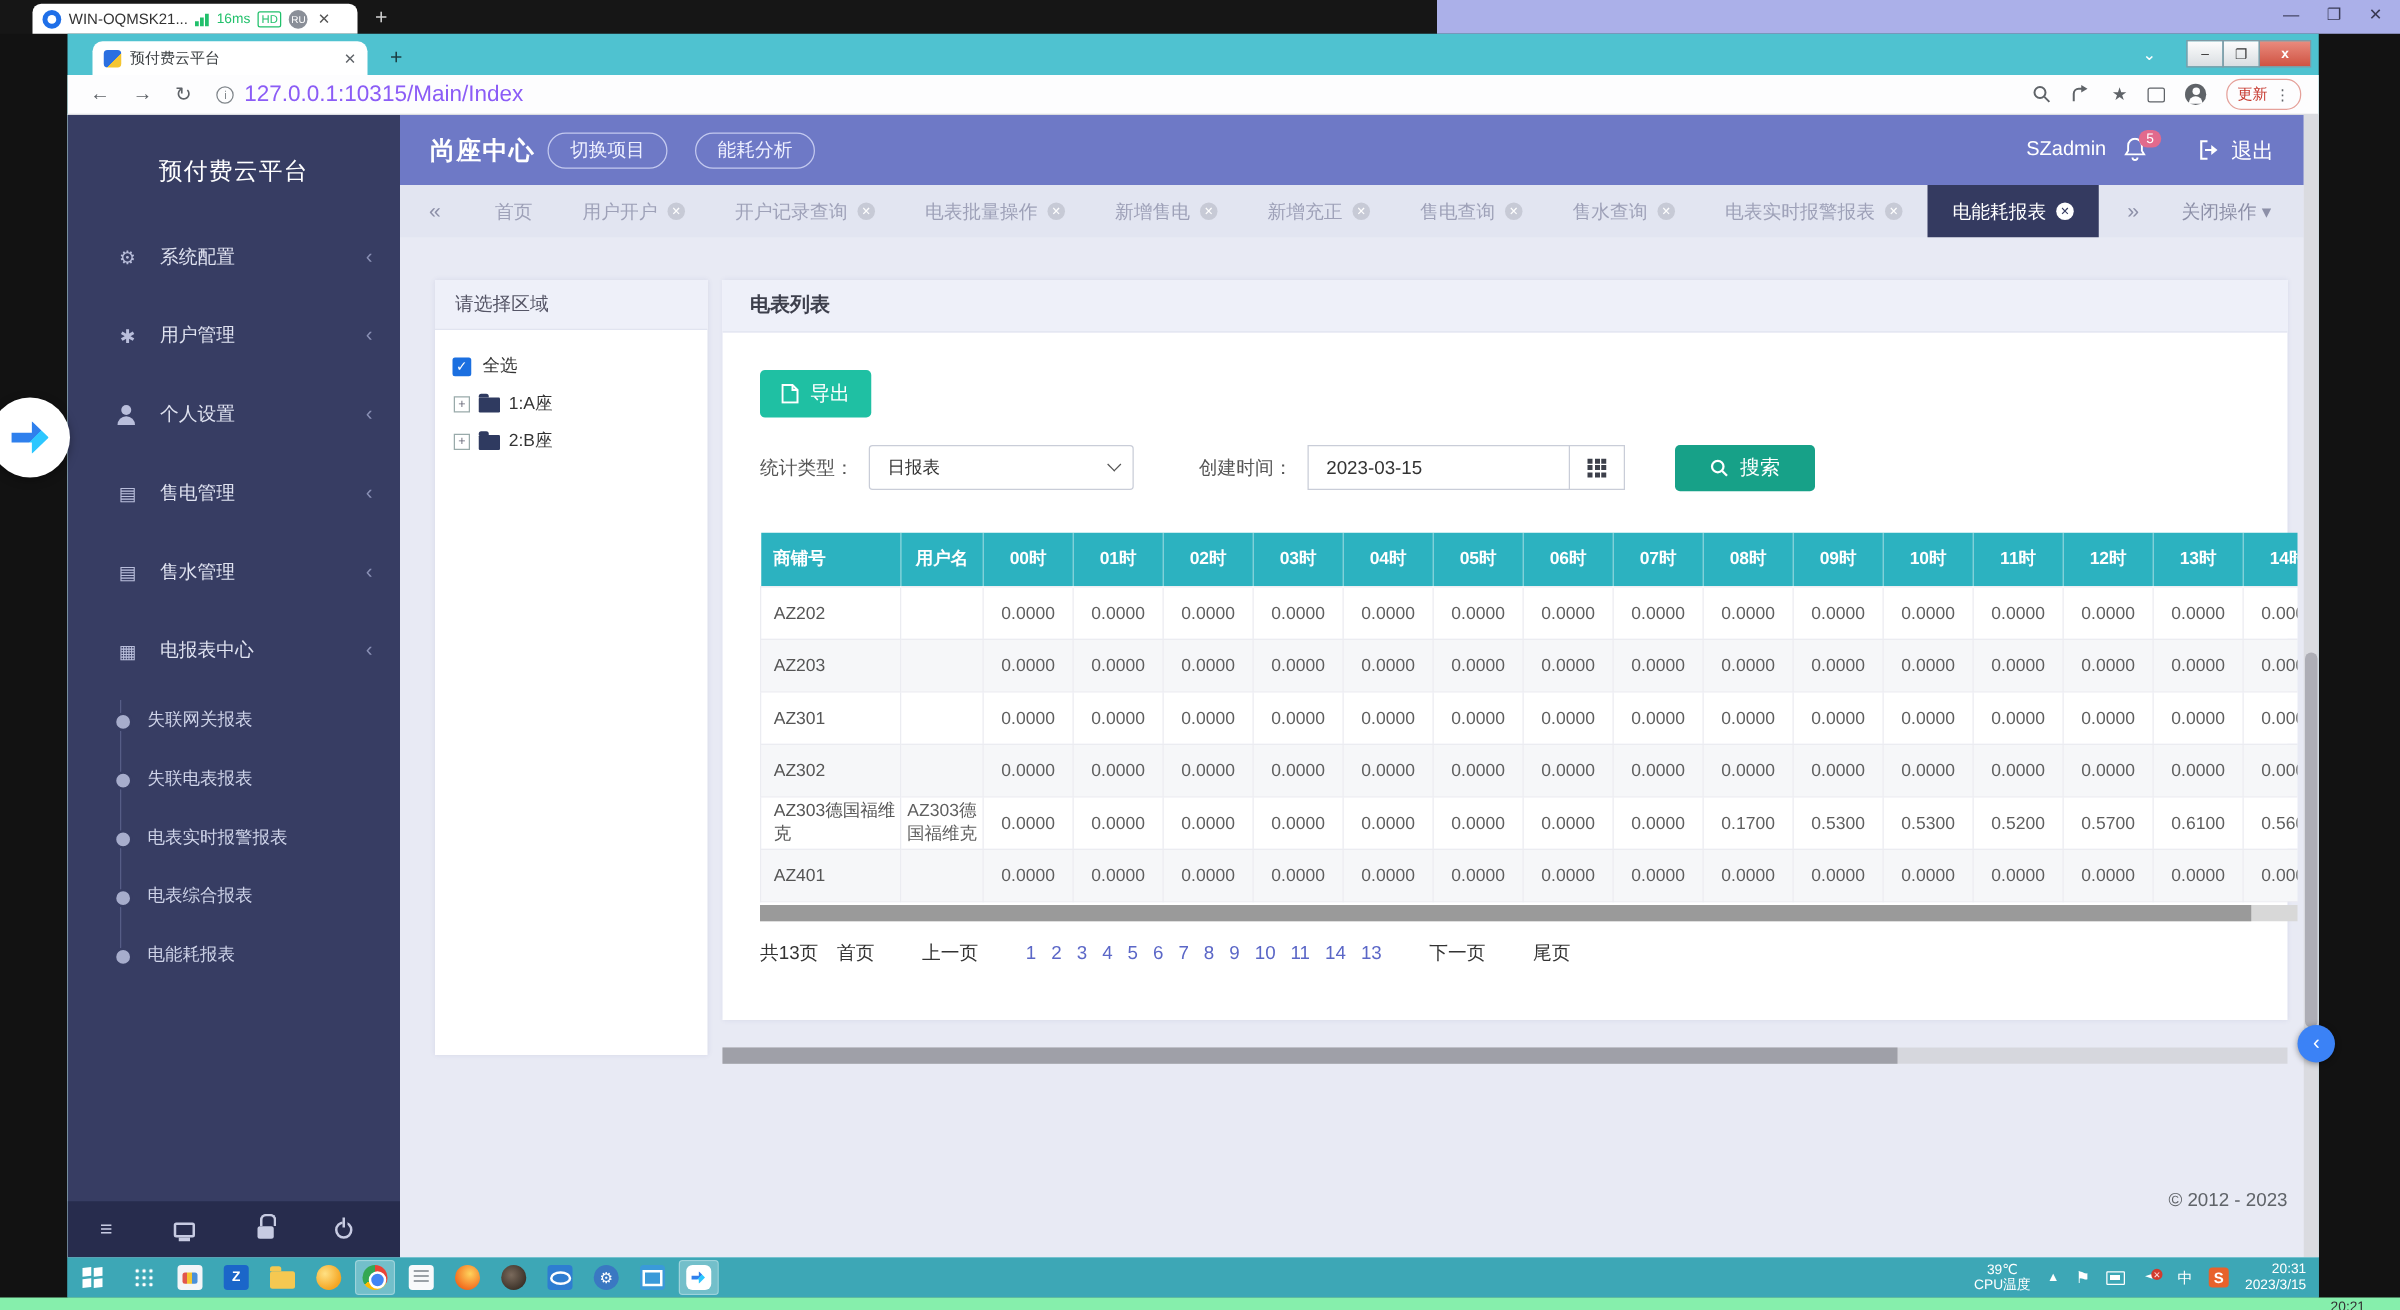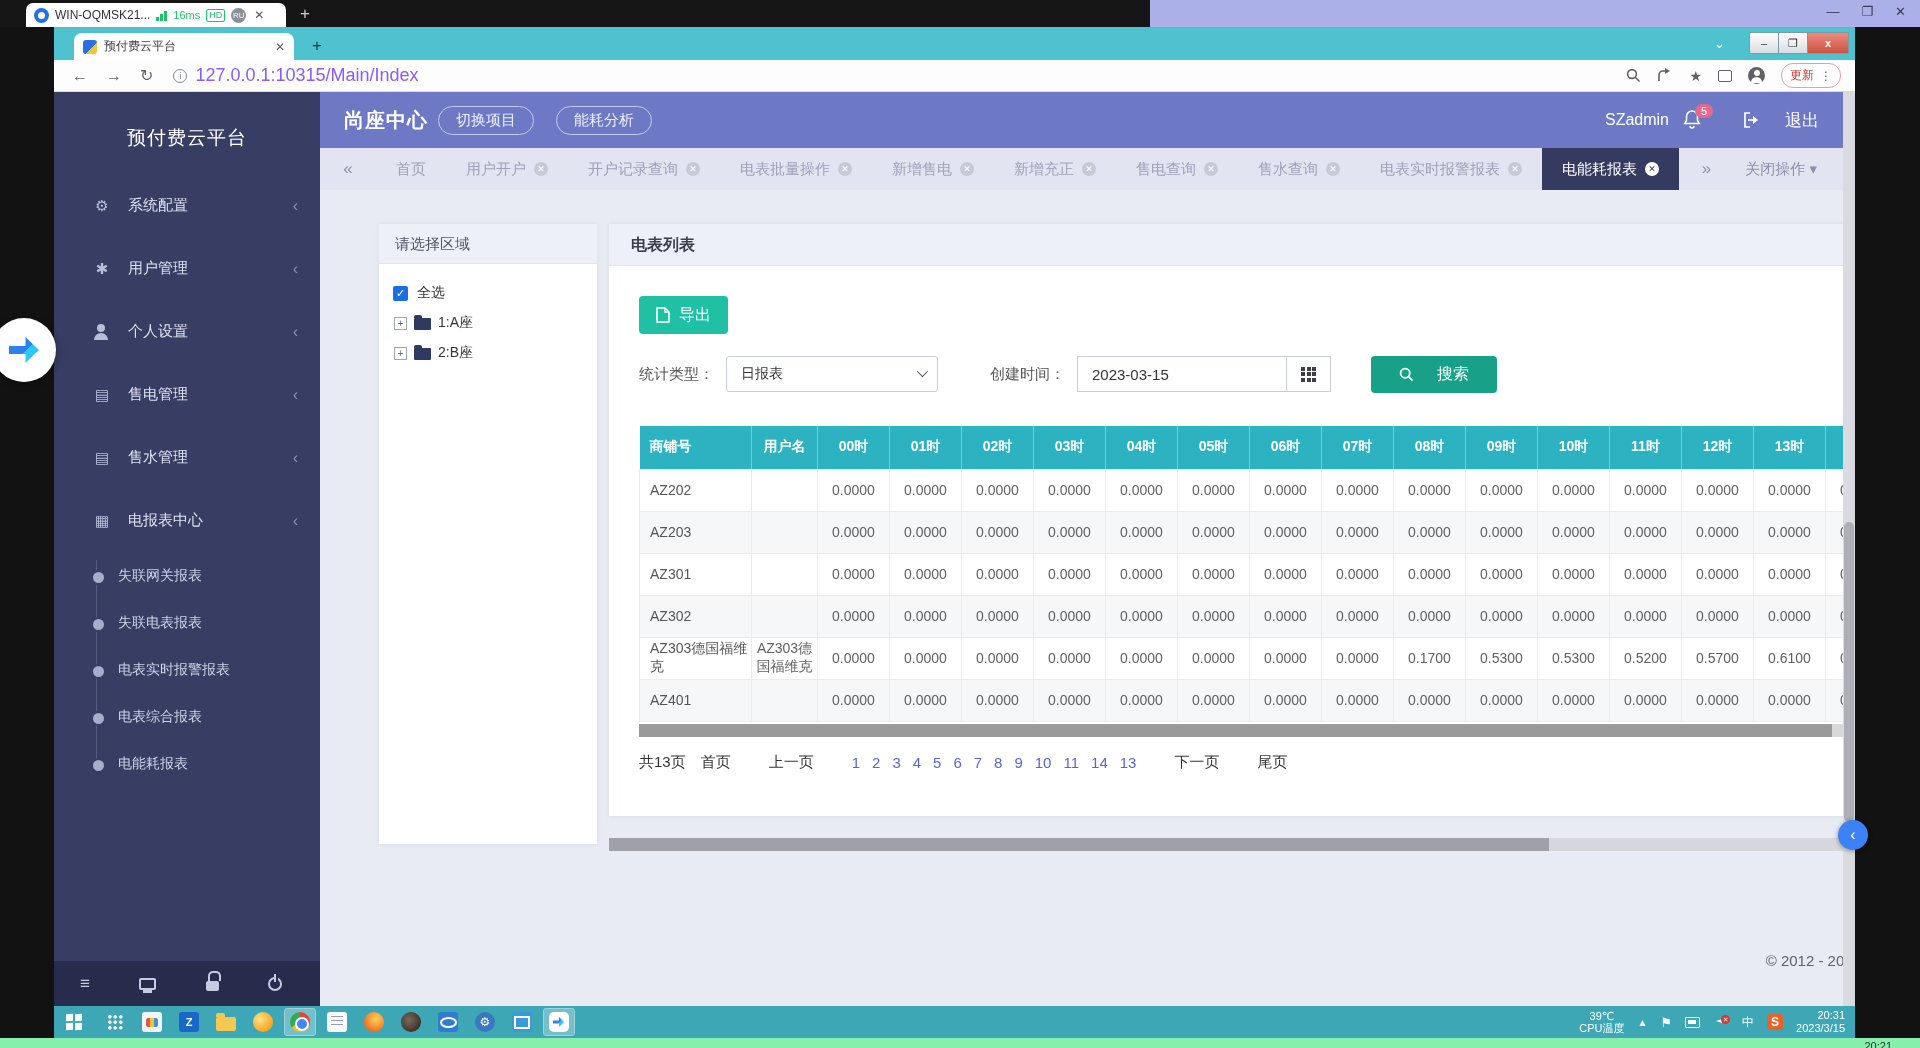--- a/index.html
+++ b/index.html
@@ -95,36 +95,36 @@
   .brand-center { color:#fff; font-size:20px; font-weight:bold; letter-spacing:1px; }
   .pill { margin-left:22px; border:1px solid #c3c9ef; border-radius:16px; color:#eef0ff; font-size:15px;
     padding:4px 17px; cursor:pointer;}
   .pill:nth-of-type(2){ margin-left:10px; }
   .hdr-right { margin-left:auto; display:flex; align-items:center; gap:14px; color:#fff; }
   .uname { font-size:16px; }
   .bell { position:relative; width:20px; height:20px; }
   .bell svg { display:block; }
   .badge { position:absolute; left:12px; top:-6px; background:#e26a8d; color:#fff; font-size:11px;
     border-radius:9px; padding:1px 6px; }
-  .logout { display:flex; align-items:center; gap:24px; font-size:17px; cursor:pointer; margin-left:26px;}
+  .logout { display:flex; align-items:center; gap:8px; font-size:17px; cursor:pointer; margin-left:26px;}
 
   
   .tabstrip { height:42px; background:#e2e5f1; display:flex; align-items:stretch; }
   .ts-arrow { width:56px; display:flex; align-items:center; justify-content:center; color:#8d90a8; font-size:17px; cursor:pointer;}
   .ts-tabs { display:flex; align-items:stretch; }
   .nav-tab { display:flex; align-items:center; gap:8px; padding:0 20px; font-size:15px; color:#9ea1b8; cursor:pointer; white-space:nowrap;}
   .nav-tab .cl { width:14px; height:14px; border-radius:50%; background:#c7cad6; color:#fff; font-size:9px;
     display:flex; align-items:center; justify-content:center; }
   .nav-tab.active { background:#343a60; color:#fff; }
   .nav-tab.active .cl { background:#fff; color:#343a60; }
   .ts-right { margin-left:auto; display:flex; align-items:center; gap:34px; padding-right:26px; color:#8d90a8;}
   .ts-close { font-size:15px; cursor:pointer; }
 
   
-  .content { position:absolute; left:0; top:98px; width:1523px; height:816px; background:#e8eaf4;margin-left:31px; }
+  .content { position:absolute; left:0; top:98px; width:1523px; height:816px; background:#e8eaf4; }
 
   .tree-panel { position:absolute; left:28px; top:34px; width:218px; height:620px; background:#fff;
     box-shadow:0 0 4px rgba(80,90,150,.12); }
   .tp-head { height:40px; background:#eef0f9; border-bottom:1px solid #e1e4f0; color:#556;
     font-size:15px; line-height:40px; padding-left:16px; }
   .tp-body { padding:20px 14px; }
   .row-check { display:flex; align-items:center; gap:9px; font-size:14px; color:#333; }
   .cb { width:15px; height:15px; background:#1b6fe0; border-radius:2px; color:#fff; font-size:11px;
     display:flex; align-items:center; justify-content:center; }
   .tree-node { display:flex; align-items:center; gap:7px; font-size:14px; color:#333; margin-top:12px; padding-left:1px;}
@@ -151,21 +151,21 @@
   .date-in { width:210px; height:36px; border:1px solid #c9cdd8; border-left:1px solid #c9cdd8; margin-left:12px;
     display:flex; align-items:center; padding-left:14px; font-size:15px; color:#333; background:#fff;}
   .cal-btn { width:44px; height:36px; border:1px solid #c9cdd8; border-left:none; background:#fff;
     display:flex; align-items:center; justify-content:center; cursor:pointer;}
   .cal-ic { width:15px; height:15px;
     background:
       linear-gradient(#3c3f4a,#3c3f4a) 0 0/4px 4px,    linear-gradient(#3c3f4a,#3c3f4a) 5.5px 0/4px 4px,  linear-gradient(#3c3f4a,#3c3f4a) 11px 0/4px 4px,
       linear-gradient(#3c3f4a,#3c3f4a) 0 5.5px/4px 4px, linear-gradient(#3c3f4a,#3c3f4a) 5.5px 5.5px/4px 4px, linear-gradient(#3c3f4a,#3c3f4a) 11px 5.5px/4px 4px,
       linear-gradient(#3c3f4a,#3c3f4a) 0 11px/4px 4px,  linear-gradient(#3c3f4a,#3c3f4a) 5.5px 11px/4px 4px, linear-gradient(#3c3f4a,#3c3f4a) 11px 11px/4px 4px;
     background-repeat:no-repeat;}
-  .btn-search { margin-left:40px; display:inline-flex; align-items:center; gap:23px; background:#17a188; color:#fff;
+  .btn-search { margin-left:40px; display:inline-flex; align-items:center; gap:9px; background:#17a188; color:#fff;
     font-size:16px; border:none; border-radius:4px; height:37px; padding:0 28px; cursor:pointer;}
 
   .table-clip { margin-top:34px; width:1230px; overflow:hidden; }
   table { border-collapse:collapse; table-layout:fixed; width:1258px; }
   th { background:#2cb2c0; color:#fff; font-size:14px; font-weight:bold; height:43px;
     border-right:1px solid rgba(255,255,255,.35); }
   th.c-shop { width:112px; text-align:left; padding-left:10px; }
   th.c-user { width:66px; }
   th.c-h { width:72px; }
   td { height:42px; border:1px solid #ebecf1; font-size:14px; color:#5f5f5f; text-align:center; background:#fff;

